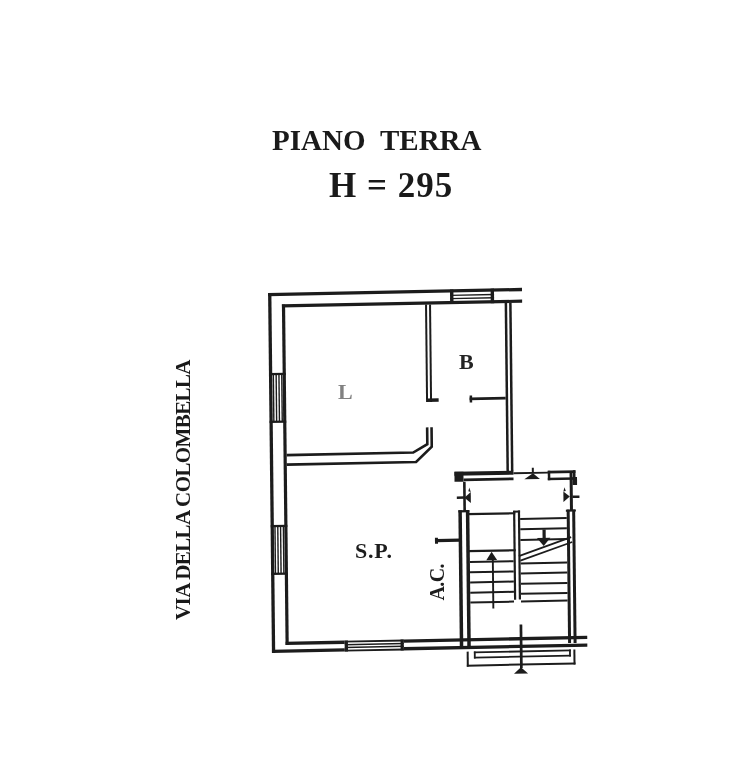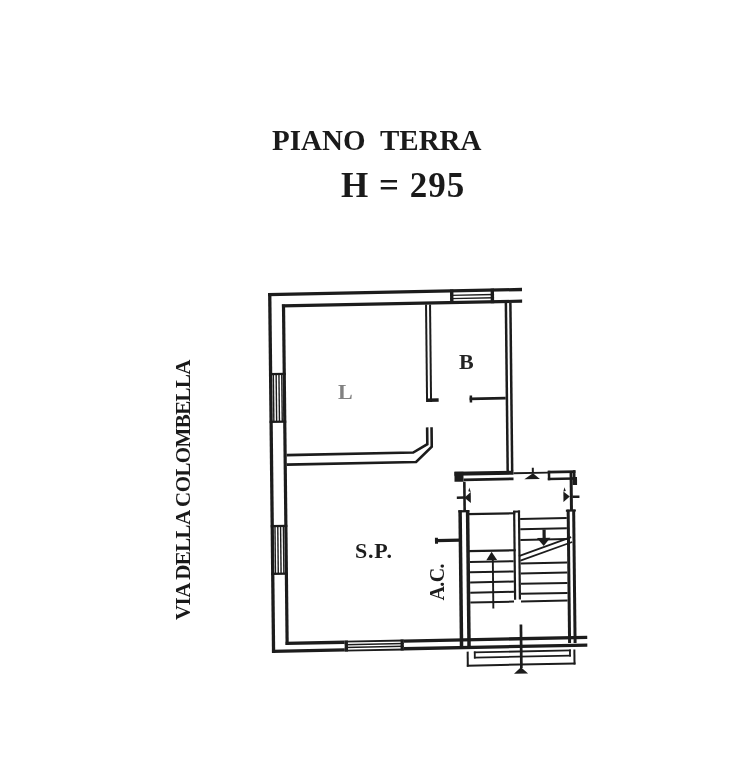--- a/index.html
+++ b/index.html
@@ -6,21 +6,21 @@
   #page{position:relative;width:747px;height:768px;background:#ffffff;overflow:hidden;
         font-family:"Liberation Serif", serif;filter:blur(0.6px);}
   .t{position:absolute;white-space:pre;color:#1a1a1a;}
 </style>
 </head>
 <body>
 <div id="page">
 
   <div class="t" id="title1" style="left:272px;top:124px;font-size:29px;font-weight:bold;letter-spacing:0px;">PIANO TERRA</div>
 
-  <div class="t" id="title2" style="left:341px;top:166px;font-size:35px;font-weight:bold;letter-spacing:1px;">H = 295</div>
+  <div class="t" id="title2" style="left:329px;top:166px;font-size:35px;font-weight:bold;letter-spacing:1px;">H = 295</div>
 
   <div class="t" id="street" style="left:183px;top:490px;font-size:21px;font-weight:bold;letter-spacing:-0.6px;transform:translate(-50%,-50%) rotate(-90deg);transform-origin:center;">VIA DELLA COLOMBELLA</div>
   <svg id="plan" width="747" height="768" viewBox="0 0 747 768" style="position:absolute;left:0;top:0;">
     <g fill="#1c1c1c" transform="matrix(1,-0.02,0.0107,1,-3.16,5.4)">
 
       <rect x="268.1" y="293.1" width="3.3" height="359.9"></rect>
 
       <rect x="281.8" y="304.7" width="3.2" height="340.6"></rect>
 
       <rect x="268.1" y="292.9" width="253.9" height="3.3"></rect>

